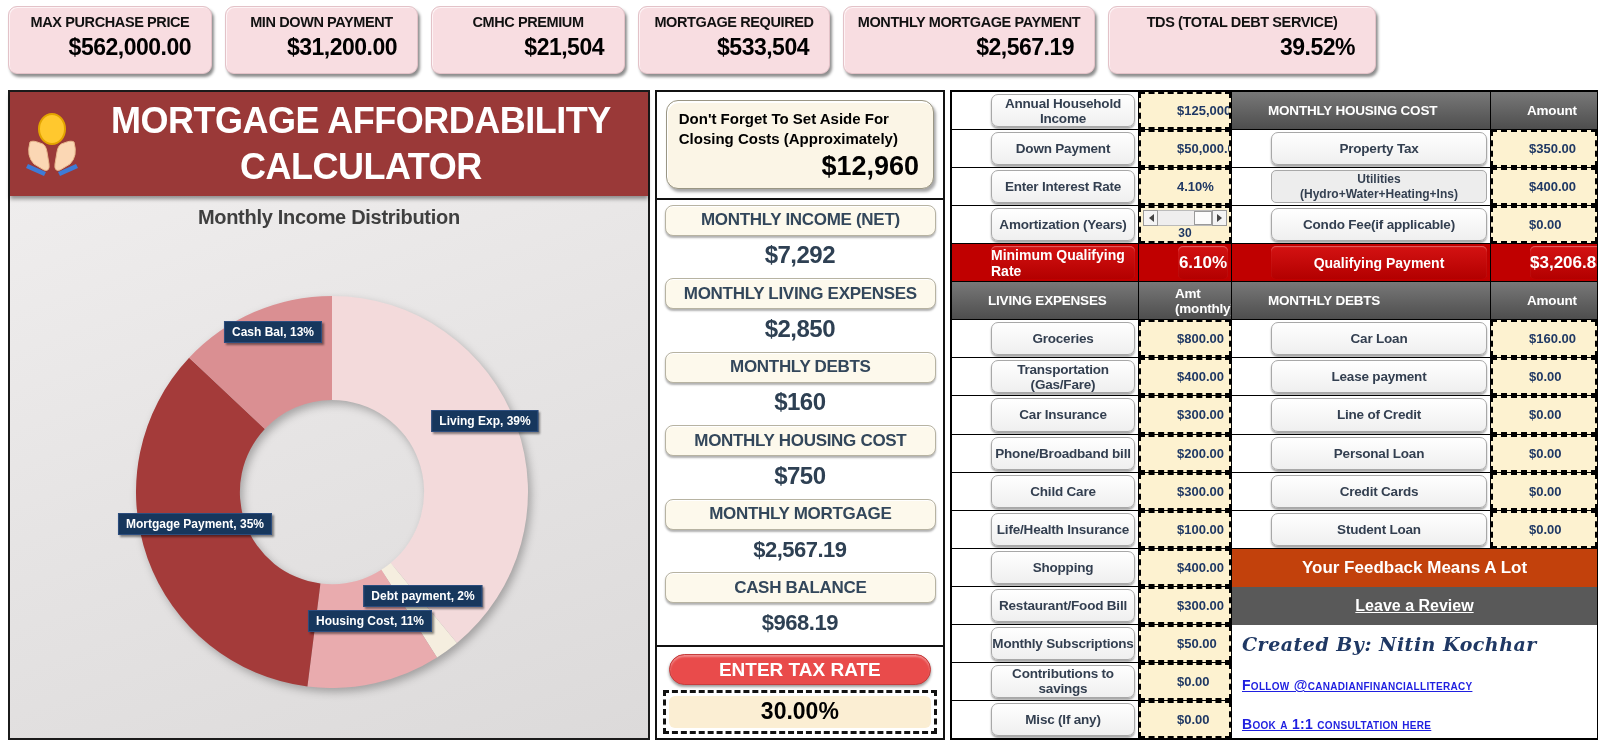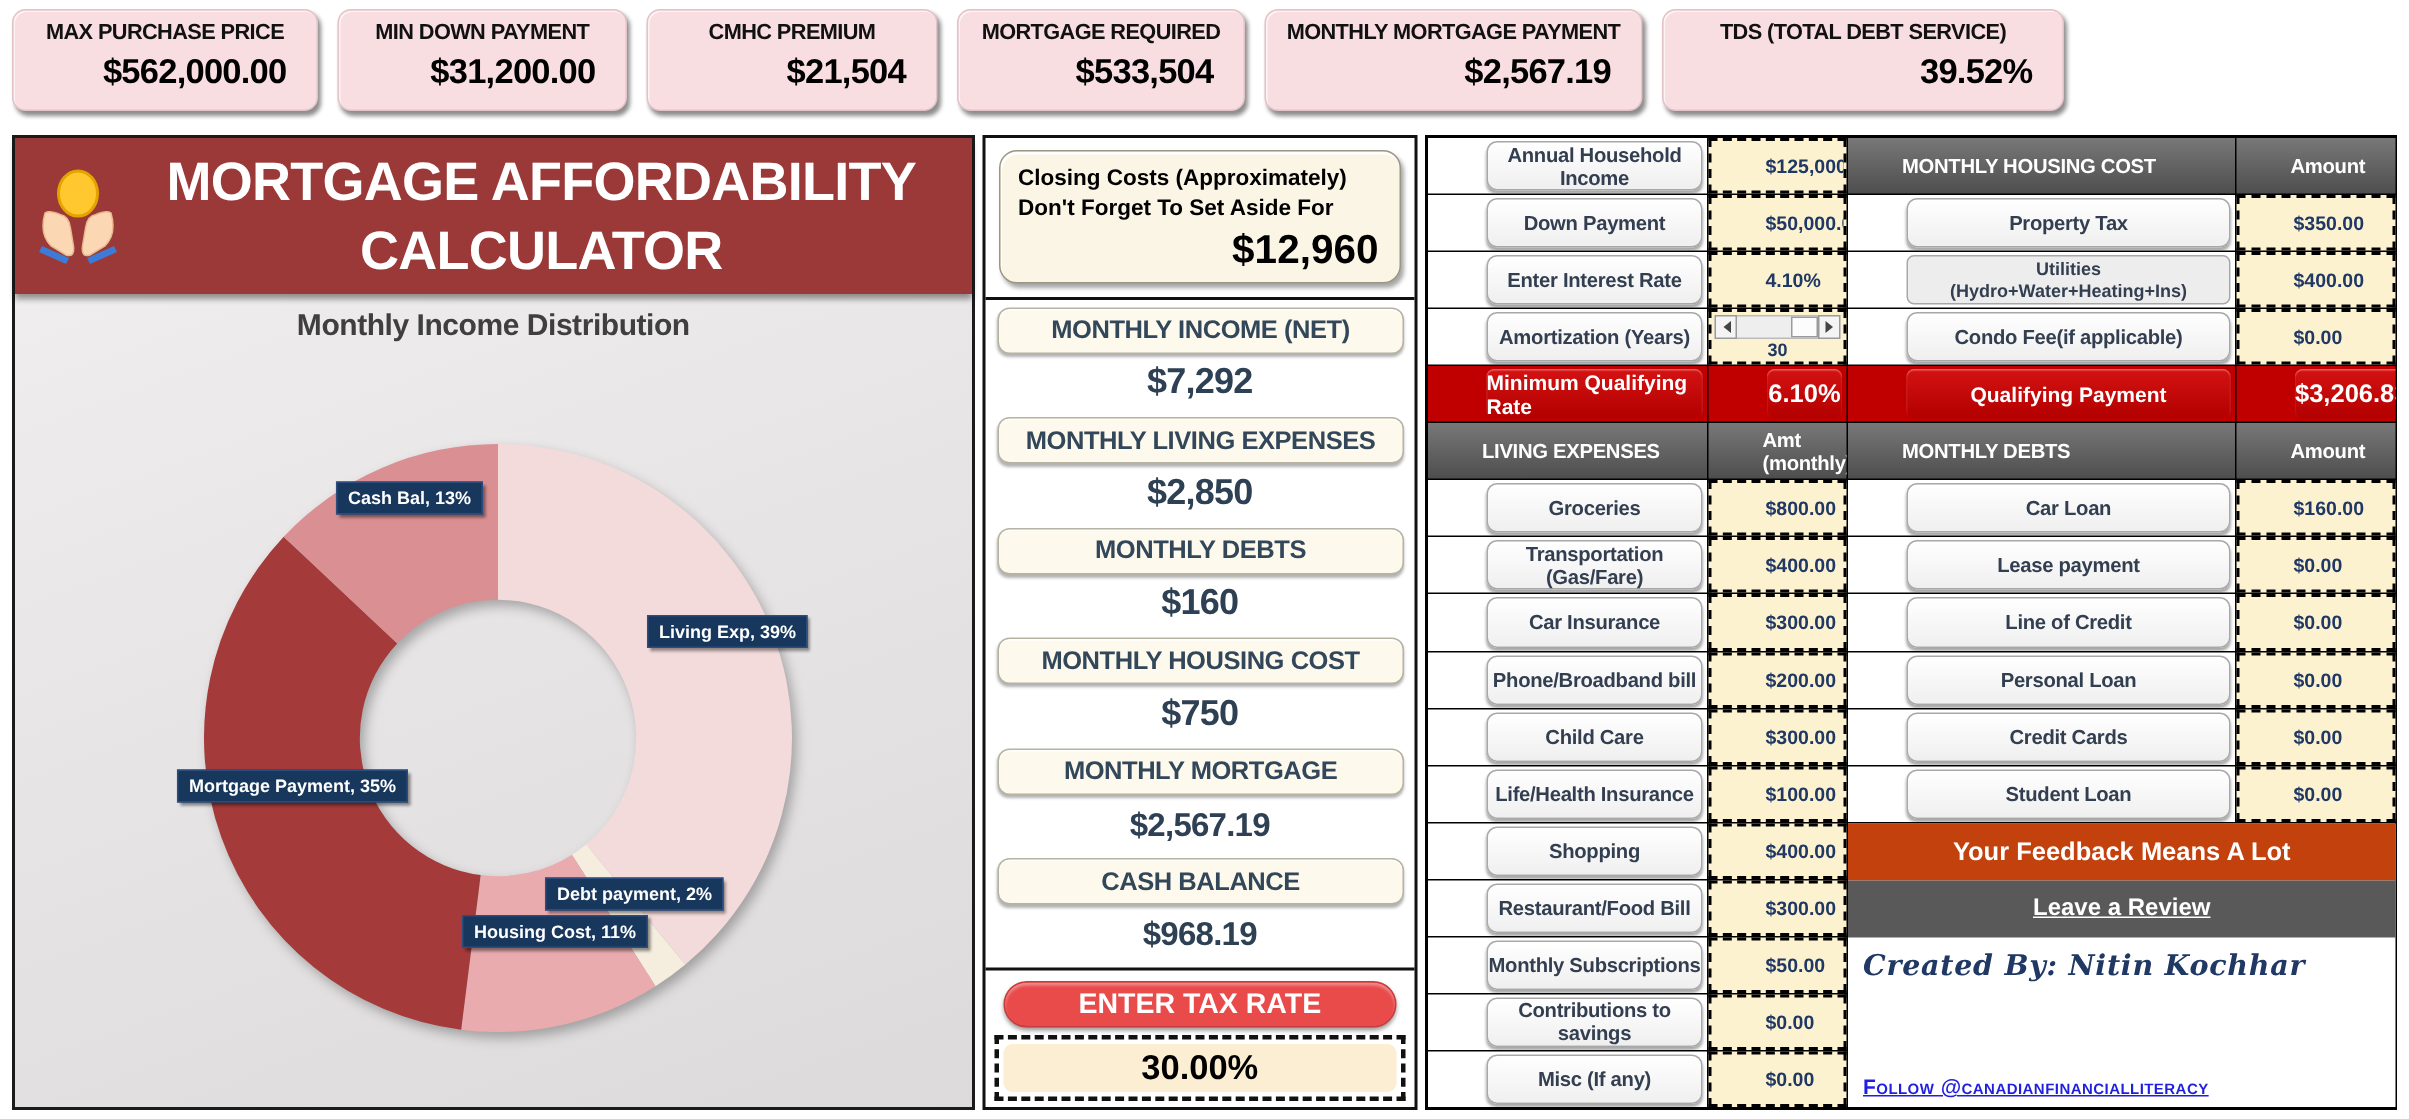--- a/index.html
+++ b/index.html
@@ -157,22 +157,22 @@
           <div class="chart-label" style="left: 360px; top: 425px;">Housing Cost, 11%</div>
           <div class="chart-label" style="left: 185px; top: 328px;">Mortgage Payment, 35%</div>
           <div class="chart-label" style="left: 263px; top: 136px;">Cash Bal, 13%</div>
         </div>
     </div>
   </div>
 
   <div class="mid-panel">
     <div class="closing-wrap">
       <div class="closing-box">
+        <div class="closing-line">Don't Forget To Set Aside For</div>
         <div class="closing-line">Closing Costs (Approximately)</div>
-        <div class="closing-line">Don't Forget To Set Aside For</div>
         <div class="closing-value">$12,960</div>
       </div>
     </div>
     <div class="mid-sections">
       <div class="sec">
         <div class="sec-bar">MONTHLY INCOME (NET)</div>
         <div class="sec-val">$7,292</div>
       </div>
       <div class="sec">
         <div class="sec-bar">MONTHLY LIVING EXPENSES</div>
@@ -344,20 +344,21 @@
     </div>
     <div class="cell val">$400.00</div>
     <div class="feedback">
       <div class="fb-red">Your Feedback Means A Lot</div>
       <div class="fb-gray">
         <a href="#">Leave a Review</a>
       </div>
       <div class="fb-body">
         <div class="fb-script">Created By: Nitin Kochhar</div>
         <a href="#" class="fb-link">Follow @canadianfinancialliteracy</a>
+        <a href="#" class="fb-link">Book a 1:1 consultation here</a>
       </div>
     </div>
 
     <div class="cell">
       <div class="lbl-btn">Restaurant/Food Bill</div>
     </div>
     <div class="cell val">$300.00</div>
 
     <div class="cell">
       <div class="lbl-btn">Monthly Subscriptions</div>

